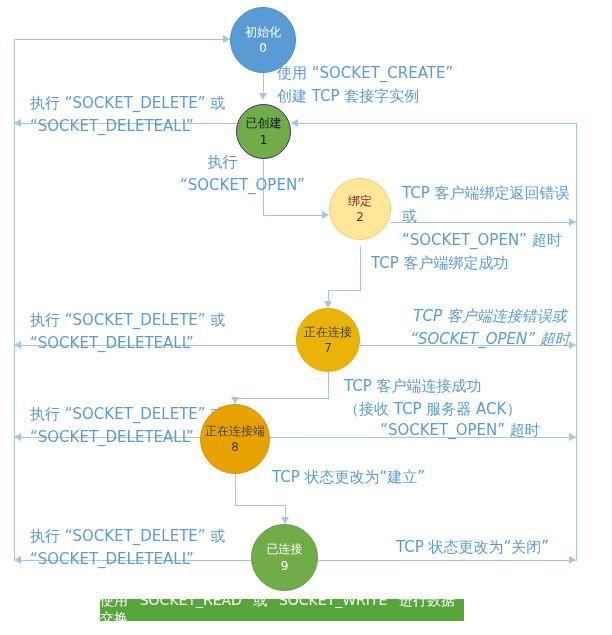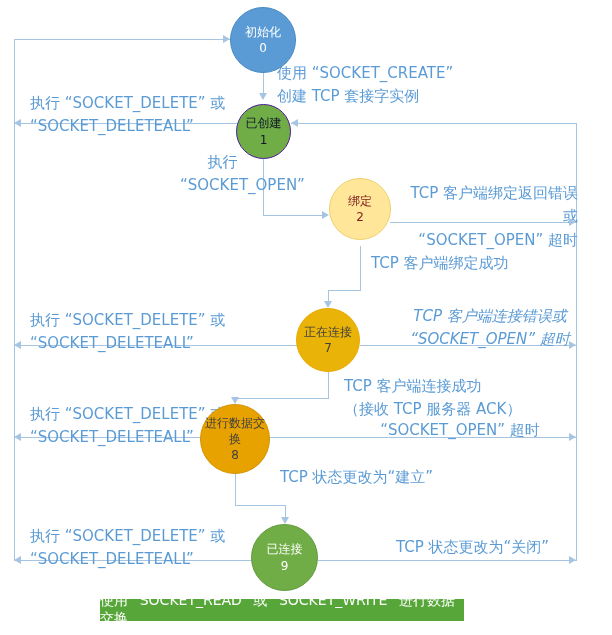--- a/index.html
+++ b/index.html
@@ -63,28 +63,28 @@
   .c2{left:329px;top:178px;width:62px;height:62px;background:#ffe699;border:1px solid #efd070;color:#7f1d1d;}
   .c7{left:296px;top:308px;width:64px;height:64px;background:#eab308;border:1px solid #e6ac00;color:#404040;}
   .c8{left:200px;top:404px;width:70px;height:70px;background:#e8a200;border:1px solid #d29200;color:#404040;}
   .c9{left:251px;top:524px;width:67px;height:67px;background:#70ad47;border:1px solid #61993c;color:#ffffff;}
 
   
   .lbl { position:absolute; color:#5b9bd5; font-size:15px; line-height:1.55; white-space:pre-line; }
   .lbl-create{left:277px;top:62px;}
   .lbl-del-top{left:30px;top:92px;}
   .lbl-open{left:180px;top:151px;width:85px;text-align:center;}
-  .lbl-bind-err{left:402px;top:182px;width:176px;text-align:right;}
+  .lbl-bind-err{left:402px;top:182px;width:176px;text-align:left;}
   .lbl-bind-ok{left:371px;top:252px;}
   .lbl-conn-err{left:402px;top:305px;width:176px;text-align:center;font-style:italic;}
   .lbl-del-mid{left:30px;top:309px;}
   .lbl-conn-ok{left:344px;top:375px;}
   .lbl-del-low{left:30px;top:403px;}
   .lbl-open-to{left:380px;top:419px;width:160px;text-align:center;}
-  .lbl-est{left:272px;top:466px;margin-left:8px;}
+  .lbl-est{left:272px;top:466px;}
   .lbl-del-bot{left:30px;top:525px;}
   .lbl-closed{left:390px;top:536px;width:165px;text-align:center;}
 
   
   .banner { position:absolute; left:100px; top:599px; width:364px; height:22px;
             background:#57a639; color:#ffffff; font-size:14px;
             display:flex; align-items:center; justify-content:center; }
 </style>
 </head>
 <body>
@@ -148,21 +148,21 @@
   </div>
   <div class="state c2">
     <span>绑定</span>
     <span>2</span>
   </div>
   <div class="state c7">
     <span>正在连接</span>
     <span>7</span>
   </div>
   <div class="state c8">
-    <span>进行数据交换</span>
+    <span>正在连接端</span>
     <span>8</span>
   </div>
   <div class="state c9">
     <span>已连接</span>
     <span>9</span>
   </div>
 
   <div class="arrow right a-top"></div>
   <div class="arrow left  a1l"></div>
   <div class="arrow left  a1r"></div>

